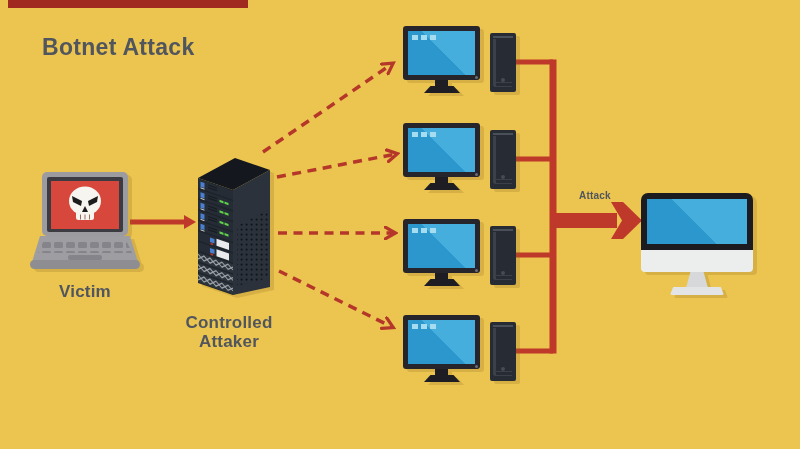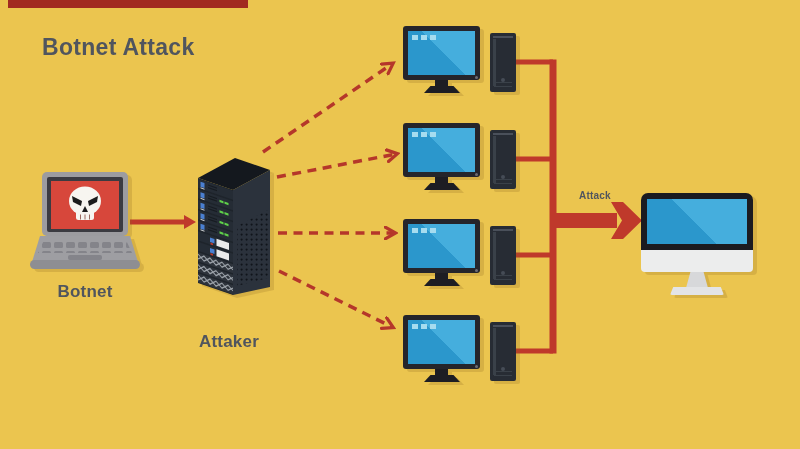--- a/index.html
+++ b/index.html
@@ -108,21 +108,21 @@
         <line x1="-4.5" y1="12.5" x2="-4.5" y2="17.5"></line>
         <line x1="0" y1="12.5" x2="0" y2="17.5"></line>
         <line x1="4.5" y1="12.5" x2="4.5" y2="17.5"></line>
       </g>
     </g>
     <polygon points="10,66 100,66 108,92 2,92" fill="#9e9ea2"></polygon>
     <polygon points="14,70 96,70 102,83 8,83" fill="url(#pkeys)"></polygon>
     <rect x="38" y="85" width="34" height="5" rx="2" fill="#84848a"></rect>
     <rect x="0" y="90" width="110" height="9" rx="4.5" fill="#8e8e92"></rect>
   </svg>
-  <div class="lbl attacker-lbl">Botnet</div>
+  <div class="lbl attacker-lbl">Victim</div>
 
   <svg class="server shadowed" width="90" height="152" viewBox="0 0 90 152">
     <defs>
       <clipPath id="cf">
           <polygon points="8,30 43,42 43,147 8,135"></polygon>
         </clipPath>
       <pattern id="pdots" width="5" height="5" patternUnits="userSpaceOnUse">
         <circle cx="1.6" cy="1.6" r="1.1" fill="#10141a"></circle>
       </pattern>
     </defs>
@@ -198,21 +198,21 @@
             <path d="M0 91.5 L6 86.5 L12 91.5 L18 86.5 L24 91.5 L30 86.5 L35 90.5"></path>
             <path d="M0 86.5 L6 91.5 L12 86.5 L18 91.5 L24 86.5 L30 91.5 L35 87.5"></path>
             <path d="M0 102 L6 97 L12 102 L18 97 L24 102 L30 97 L35 101"></path>
             <path d="M0 97 L6 102 L12 97 L18 102 L24 97 L30 102 L35 98"></path>
           </g>
         </g>
       </g>
     </g>
   </svg>
   <div class="lbl server-lbl">
-    <br>
+    <span>Controlled</span><br>
     <span>Attaker</span>
   </div>
 
   <div class="pc pc1">
     <div class="monitor">
         <div class="screen">
           <div class="sqs"></div>
         </div>
         <div class="pwr"></div>
       </div>

